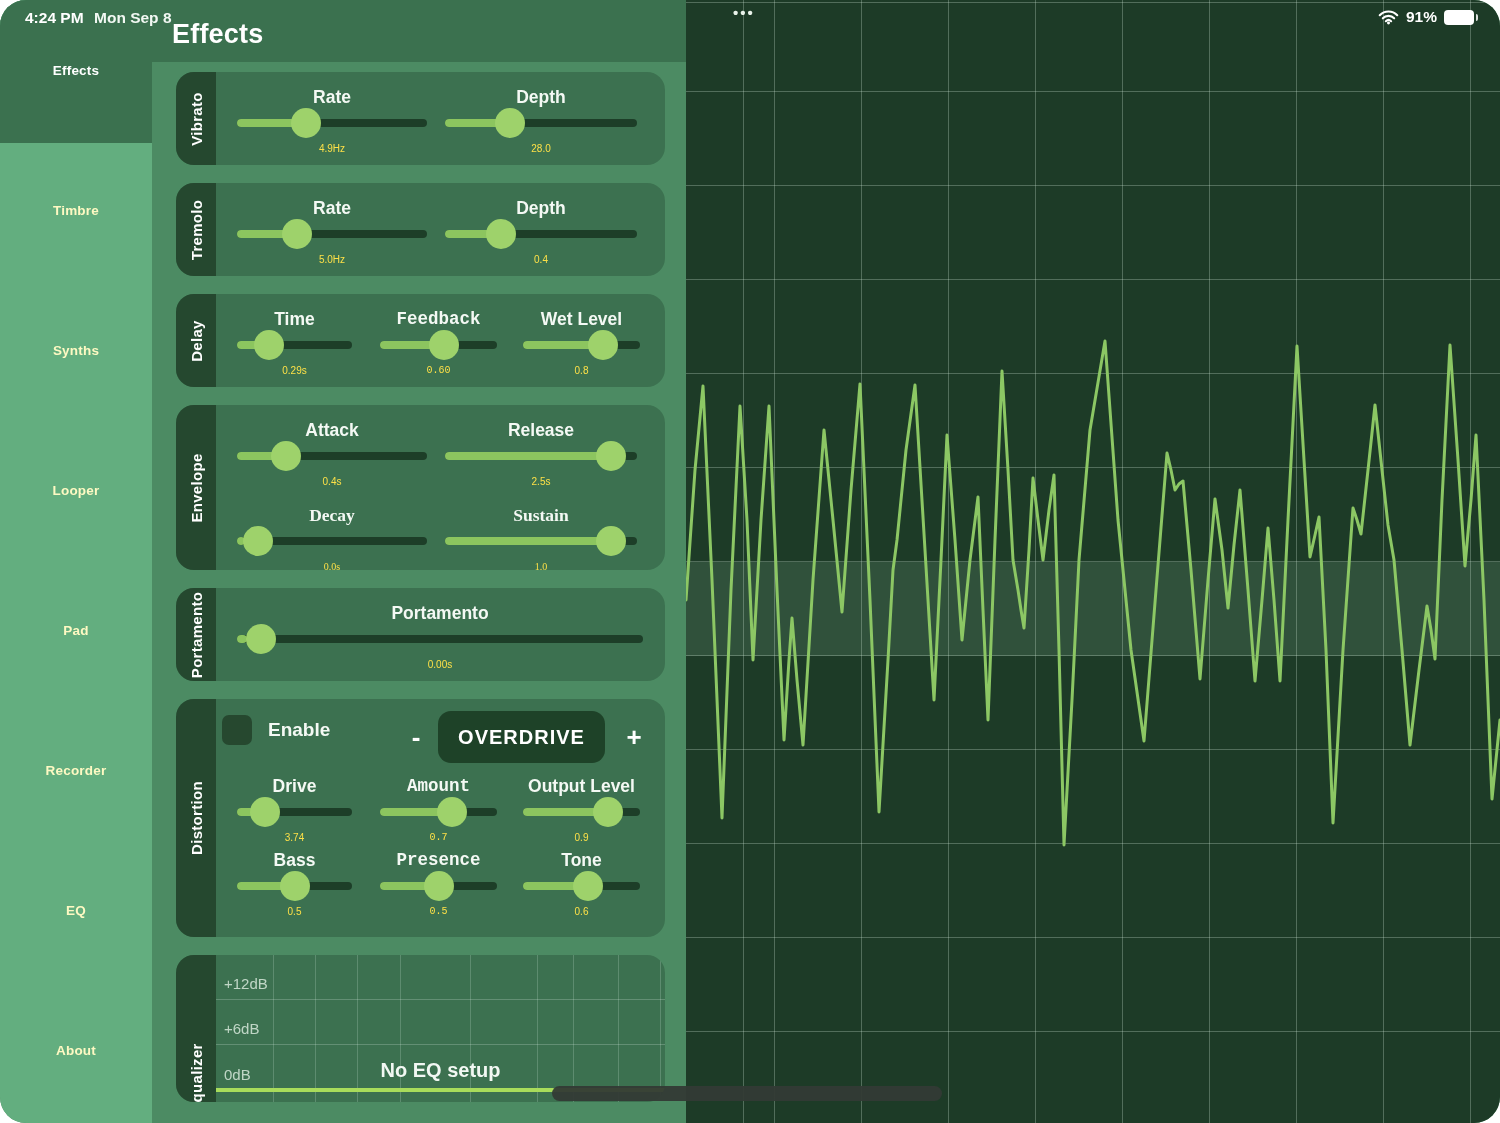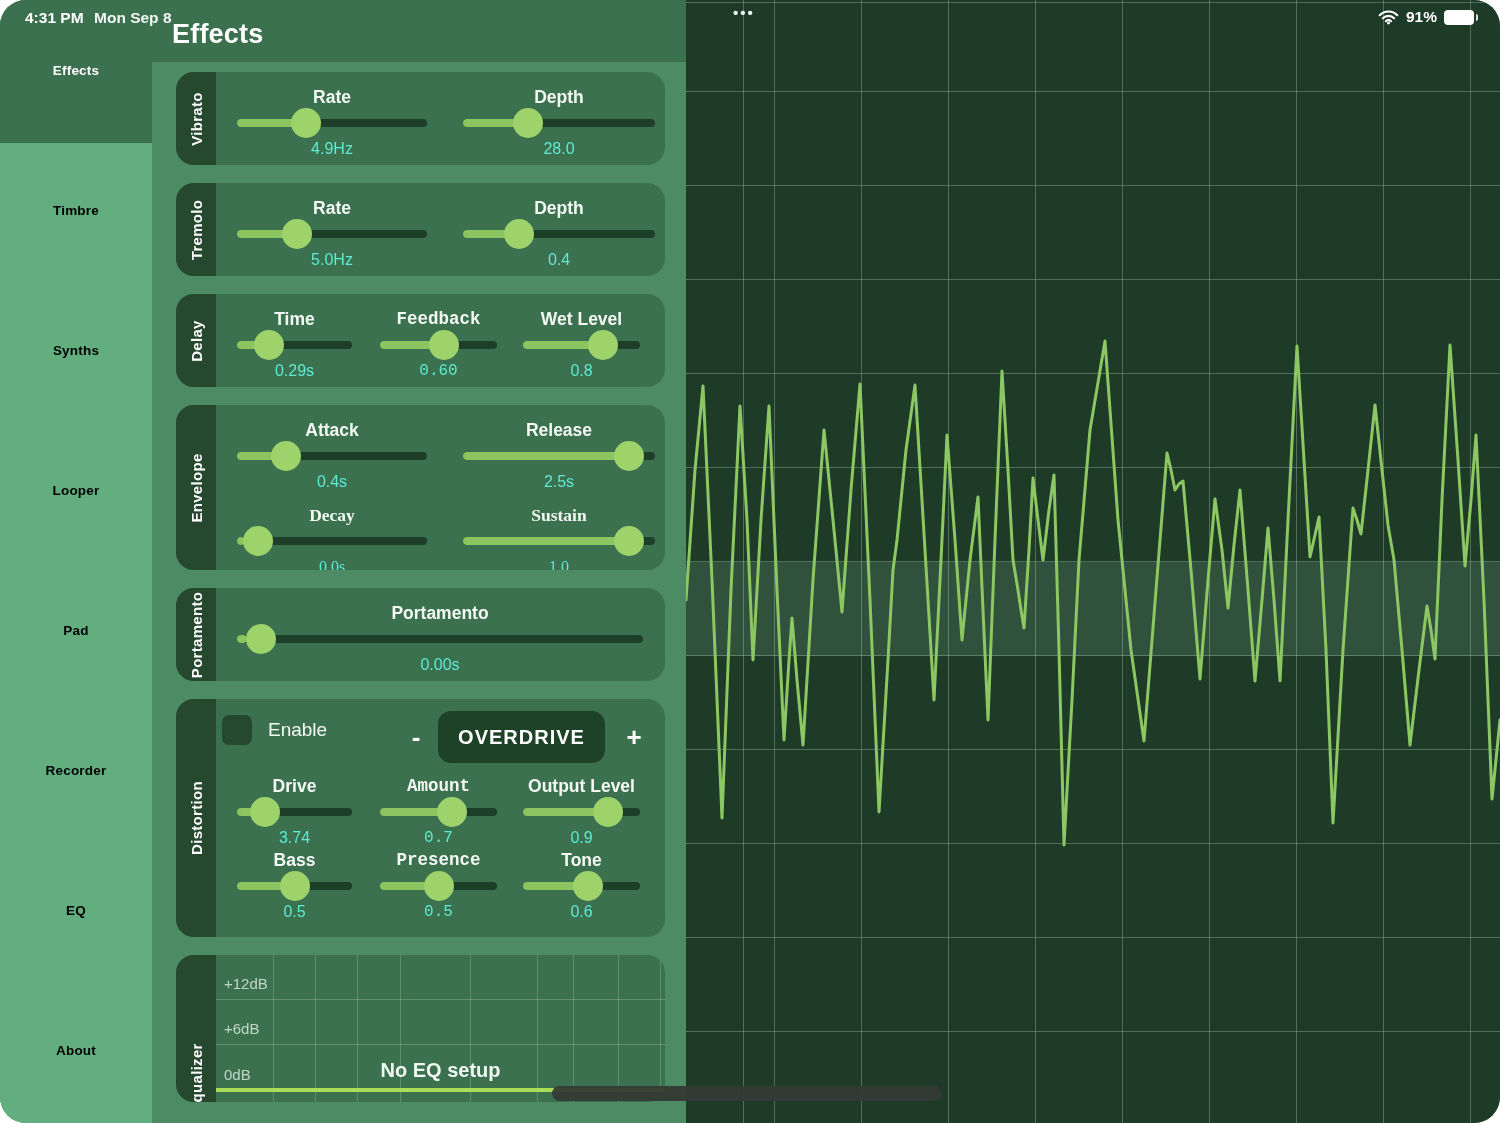--- a/index.html
+++ b/index.html
@@ -4,21 +4,21 @@
 <style>
   html,body{margin:0;padding:0;background:#ffffff;font-family:"Liberation Sans",sans-serif;}
   .screen{position:relative;width:1500px;height:1123px;border-radius:26px;overflow:hidden;background:#4C8B63;}
 
   
   .header-strip{position:absolute;left:0;top:0;width:686px;height:62px;background:#3B714F;}
   .main-bg{position:absolute;left:152px;top:62px;width:534px;height:1061px;background:#4C8B63;}
   .sidebar{position:absolute;left:0;top:0;width:152px;height:1123px;background:#63AE7F;}
   .sidebar-top-dark{position:absolute;left:0;top:0;width:152px;height:143px;background:#3B714F;}
   .side-items{position:absolute;left:0;top:0;width:152px;height:1123px;display:flex;flex-direction:column;}
-  .side-item{height:140px;display:flex;align-items:center;justify-content:center;color:#000000;font-size:13.5px;font-weight:700;letter-spacing:.2px;cursor:default;}
+  .side-item{height:140px;display:flex;align-items:center;justify-content:center;color:#fef9c3;font-size:13.5px;font-weight:700;letter-spacing:.2px;cursor:default;}
   .side-item.sel{color:#FFFFFF;}
 
   .page-title{position:absolute;left:172px;top:19px;color:#fff;font-size:27px;font-weight:800;letter-spacing:.2px;}
 
   
   .st-time{position:absolute;left:25px;top:9px;color:#fff;font-size:15.5px;font-weight:700;}
   .st-date{position:absolute;left:94px;top:9px;color:#F2F8F3;font-size:15.5px;font-weight:700;}
   .st-dots{position:absolute;left:733px;top:4px;color:#E9F3EA;font-size:15px;letter-spacing:2px;font-weight:700;}
   .st-right{position:absolute;right:22px;top:8px;display:flex;align-items:center;gap:7px;}
   .st-batt-pct{color:#fff;font-size:15.5px;font-weight:700;}
@@ -38,40 +38,40 @@
 
   
   .cards{position:absolute;left:176px;top:72px;width:489px;display:flex;flex-direction:column;gap:18px;}
   .card{position:relative;display:flex;border-radius:18px;overflow:hidden;background:#3C7150;}
   .h93{height:93px;}.h165{height:165px;}.h238{height:238px;}.h147{height:147px;}
   .strip{position:relative;flex:0 0 40px;background:#25482F;}
   .vlabel{position:absolute;left:50%;top:50%;transform:translate(-50%,-50%) rotate(-90deg);white-space:nowrap;color:#fff;font-weight:700;font-size:15px;letter-spacing:.3px;}
   .strip.clip .vlabel{top:84%;}
   .cbody{position:relative;flex:1;}
 
-  .row2{display:flex;gap:36px;padding:14px 22px 0 21px;}
+  .row2{display:flex;gap:18px;padding:14px 22px 0 21px;}
   .row3{display:flex;padding:14px 25px 0 21px;}
   .rowP{display:flex;padding:14px 0 0 21px;}
   .param{display:flex;flex-direction:column;align-items:center;}
   .w190{width:190px;}.w192{width:192px;}
   .w115{width:115px;}.w117a{width:117px;margin-left:28px;font-family:Liberation Mono, monospace;}.w117b{width:117px;margin-left:26px;}
   .w406{width:406px;}
   .plabel{height:22px;line-height:22px;color:#F4F9F4;font-size:17.5px;font-weight:600;white-space:nowrap;}
-  .pvalue{height:20px;line-height:20px;margin-top:1px;color:#5eead4;font-size:16px;}
+  .pvalue{height:20px;line-height:20px;margin-top:1px;color:#fde047;font-size:10px;}
 
   .slider{position:relative;height:30px;width:100%;}
   .slider i{display:block;}
   .track{position:absolute;left:0;right:0;top:11px;height:8px;border-radius:4px;background:#1D3E28;}
   .fill{position:absolute;left:0;top:11px;height:8px;border-radius:4px;background:#8CC55F;width:calc(var(--f) * 100%);}
   .thumb{position:absolute;top:0;width:30px;height:30px;border-radius:50%;background:#9ED26B;left:calc(var(--f) * (100% - 30px));}
 
   
   .dist-head{position:relative;height:70px;}
   .checkbox{position:absolute;left:6px;top:16px;width:30px;height:30px;border-radius:7px;background:#26482F;cursor:pointer;}
-  .enable-lbl{position:absolute;left:52px;top:16px;height:30px;line-height:30px;color:#F4F9F4;font-size:19px;font-weight:400;}
+  .enable-lbl{position:absolute;left:52px;top:16px;height:30px;line-height:30px;color:#F4F9F4;font-size:19px;font-weight:700;}
   .step-btn{position:absolute;top:12px;width:28px;height:52px;line-height:52px;text-align:center;color:#fff;font-size:26px;font-weight:700;cursor:pointer;}
   .minus{left:186px;}
   .plus{left:404px;}
   .type-btn{position:absolute;left:222px;top:12px;width:167px;height:52px;border-radius:13px;background:#1E4228;color:#fff;font-size:20px;font-weight:700;letter-spacing:1px;text-align:center;line-height:52px;cursor:pointer;}
 
   
   .eq-body{position:relative;flex:1;overflow:hidden;}
   .eq-vline{position:absolute;top:0;bottom:0;width:1px;background:rgba(215,235,222,0.22);}
   .eq-hline{position:absolute;left:0;right:0;height:1px;background:rgba(215,235,222,0.25);}
   .eq-tick{position:absolute;left:8px;color:rgba(228,242,231,0.78);font-size:15px;}
@@ -120,21 +120,21 @@
     <div class="side-item">
         <span>EQ</span>
       </div>
     <div class="side-item">
         <span>About</span>
       </div>
   </div>
 
   <div class="page-title">Effects</div>
 
-  <div class="st-time">4:31 PM</div>
+  <div class="st-time">4:24 PM</div>
   <div class="st-date">Mon Sep 8</div>
   <div class="st-dots">•••</div>
   <div class="st-right">
     <svg width="21" height="16" viewBox="0 0 24 18">
       <path d="M2 7 A14 14 0 0 1 22 7" stroke="#fff" stroke-width="2.4" fill="none" stroke-linecap="round"></path>
       <path d="M5.5 10.5 A9 9 0 0 1 18.5 10.5" stroke="#fff" stroke-width="2.4" fill="none" stroke-linecap="round"></path>
       <path d="M9 13.8 A4.4 4.4 0 0 1 15 13.8" stroke="#fff" stroke-width="2.4" fill="none" stroke-linecap="round"></path>
       <circle cx="12" cy="15.8" r="1.7" fill="#fff"></circle>
     </svg>
     <span class="st-batt-pct">91%</span>

